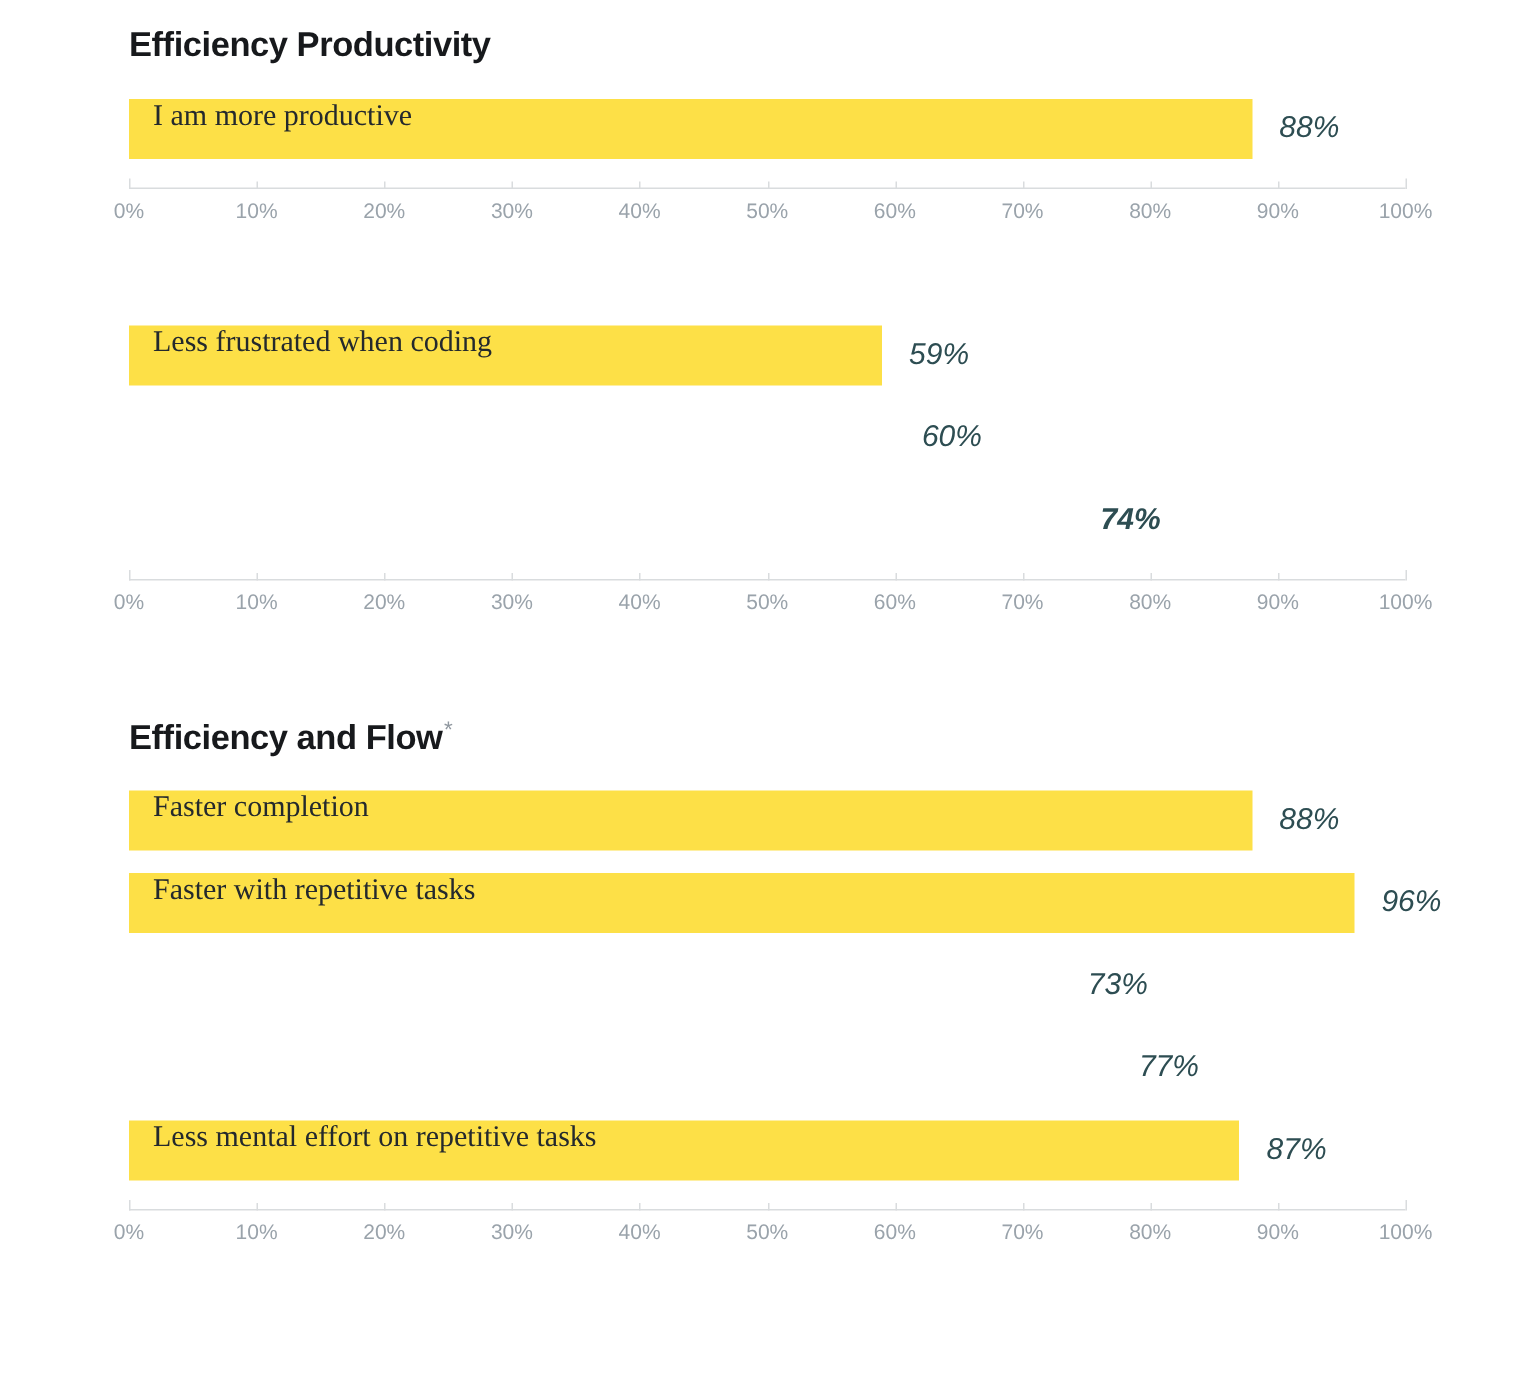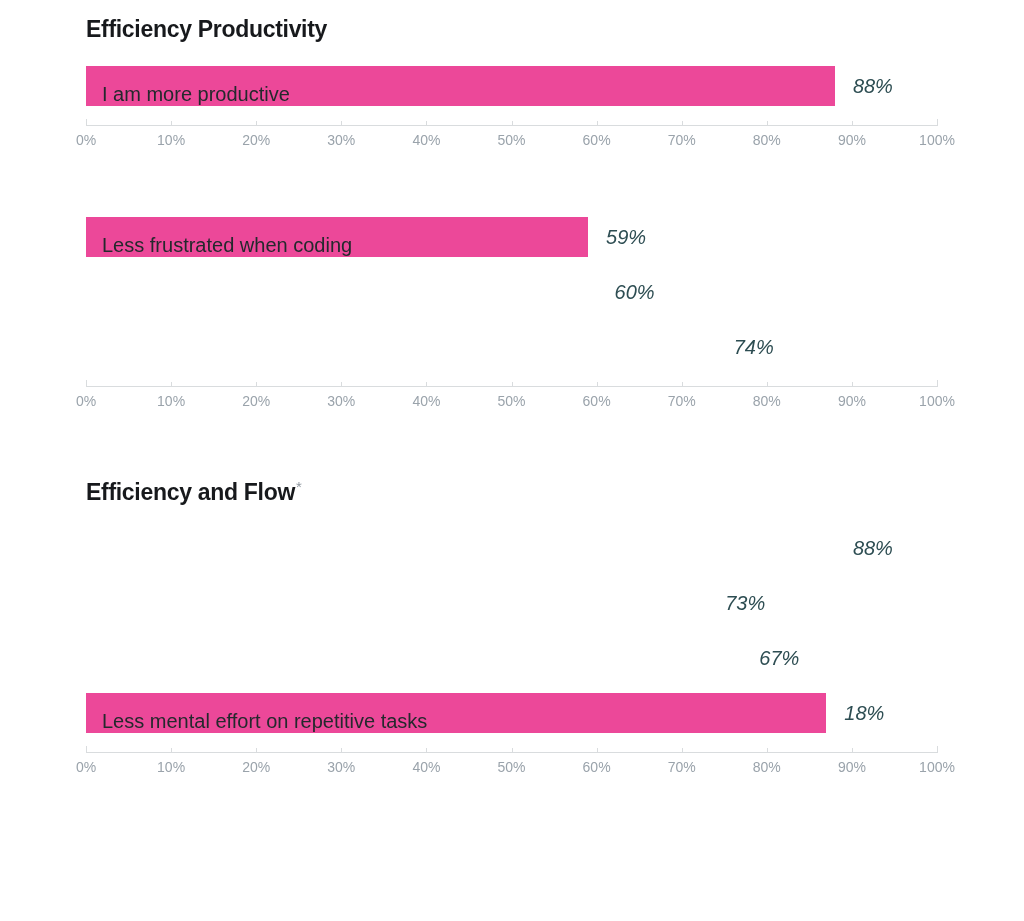--- a/index.html
+++ b/index.html
@@ -40,24 +40,25 @@
     gap: 15px;
     width: 851px;
   }
   .bar-row {
     position: relative;
     height: 40px;
     width: 851px;
   }
   .bar {
     height: 100%;
-    background: #ec4899;
+    background: #fde047;
     display: flex;
-    align-items: flex-end;
+    align-items: flex-start;
     box-sizing: border-box;
+    font-family: Liberation Serif, serif;
   }
   .bar-label {
     font-size: 20px;
     color: #24292d;
     padding-left: 16px;
     white-space: nowrap;
   }
   .value-label {
     position: absolute;
     top: 50%;
@@ -147,21 +148,21 @@
           <div class="bar-row">
             <div class="bar" style="width: 59%;">
               <span class="bar-label">Less frustrated when coding</span>
             </div>
             <span class="value-label" style="left: calc(59% + 18px);">59%</span>
           </div>
           <div class="bar-row">
             <span class="value-label" style="left: calc(60% + 18px);">60%</span>
           </div>
           <div class="bar-row">
-            <span class="value-label" style="left: calc(74% + 18px);">74%</span>
+            <span class="value-label" style="left: calc(74% + 18px); font-weight: bold;">74%</span>
           </div>
         </div>
         <div class="axis">
           <div class="axis-line"></div>
           <div class="tick tick-end" style="left: 0%;"></div>
           <span class="tick-label" style="left: 0%;">0%</span>
           <div class="tick" style="left: 10%;"></div>
           <span class="tick-label" style="left: 10%;">10%</span>
           <div class="tick" style="left: 20%;"></div>
           <span class="tick-label" style="left: 20%;">20%</span>
@@ -180,33 +181,42 @@
           <div class="tick" style="left: 90%;"></div>
           <span class="tick-label" style="left: 90%;">90%</span>
           <div class="tick tick-end" style="left: 100%;"></div>
           <span class="tick-label" style="left: 100%;">100%</span>
         </div>
       </section>
       <section class="section">
         <h2 class="section-title"><span>Efficiency and Flow</span><span class="asterisk">*</span></h2>
         <div class="bars">
           <div class="bar-row">
+            <div class="bar" style="width: 88%;">
+              <span class="bar-label">Faster completion</span>
+            </div>
             <span class="value-label" style="left: calc(88% + 18px);">88%</span>
           </div>
           <div class="bar-row">
+            <div class="bar" style="width: 96%;">
+              <span class="bar-label">Faster with repetitive tasks</span>
+            </div>
+            <span class="value-label" style="left: calc(96% + 18px);">96%</span>
+          </div>
+          <div class="bar-row">
             <span class="value-label" style="left: calc(73% + 18px); text-align: center;">73%</span>
           </div>
           <div class="bar-row">
-            <span class="value-label" style="left: calc(77% + 18px);">67%</span>
+            <span class="value-label" style="left: calc(77% + 18px);">77%</span>
           </div>
           <div class="bar-row">
             <div class="bar" style="width: 87%;">
               <span class="bar-label">Less mental effort on repetitive tasks</span>
             </div>
-            <span class="value-label" style="left: calc(87% + 18px);">18%</span>
+            <span class="value-label" style="left: calc(87% + 18px);">87%</span>
           </div>
         </div>
         <div class="axis">
           <div class="axis-line"></div>
           <div class="tick tick-end" style="left: 0%;"></div>
           <span class="tick-label" style="left: 0%;">0%</span>
           <div class="tick" style="left: 10%;"></div>
           <span class="tick-label" style="left: 10%;">10%</span>
           <div class="tick" style="left: 20%;"></div>
           <span class="tick-label" style="left: 20%;">20%</span>

